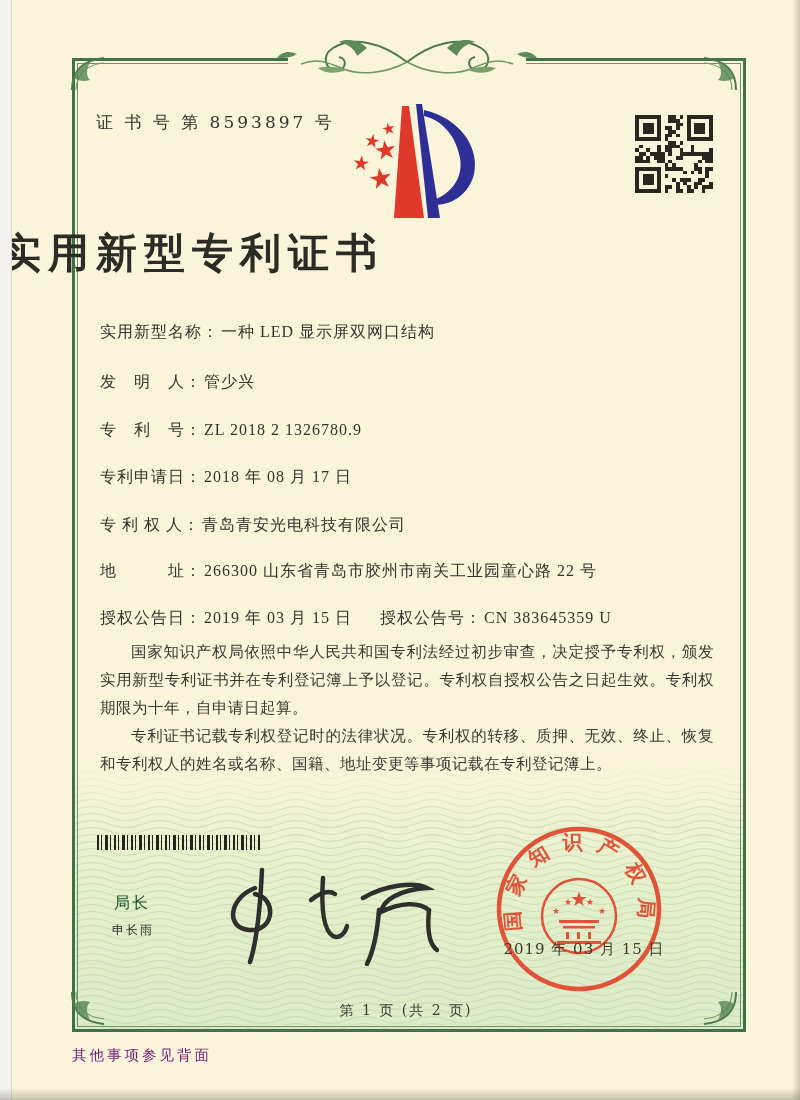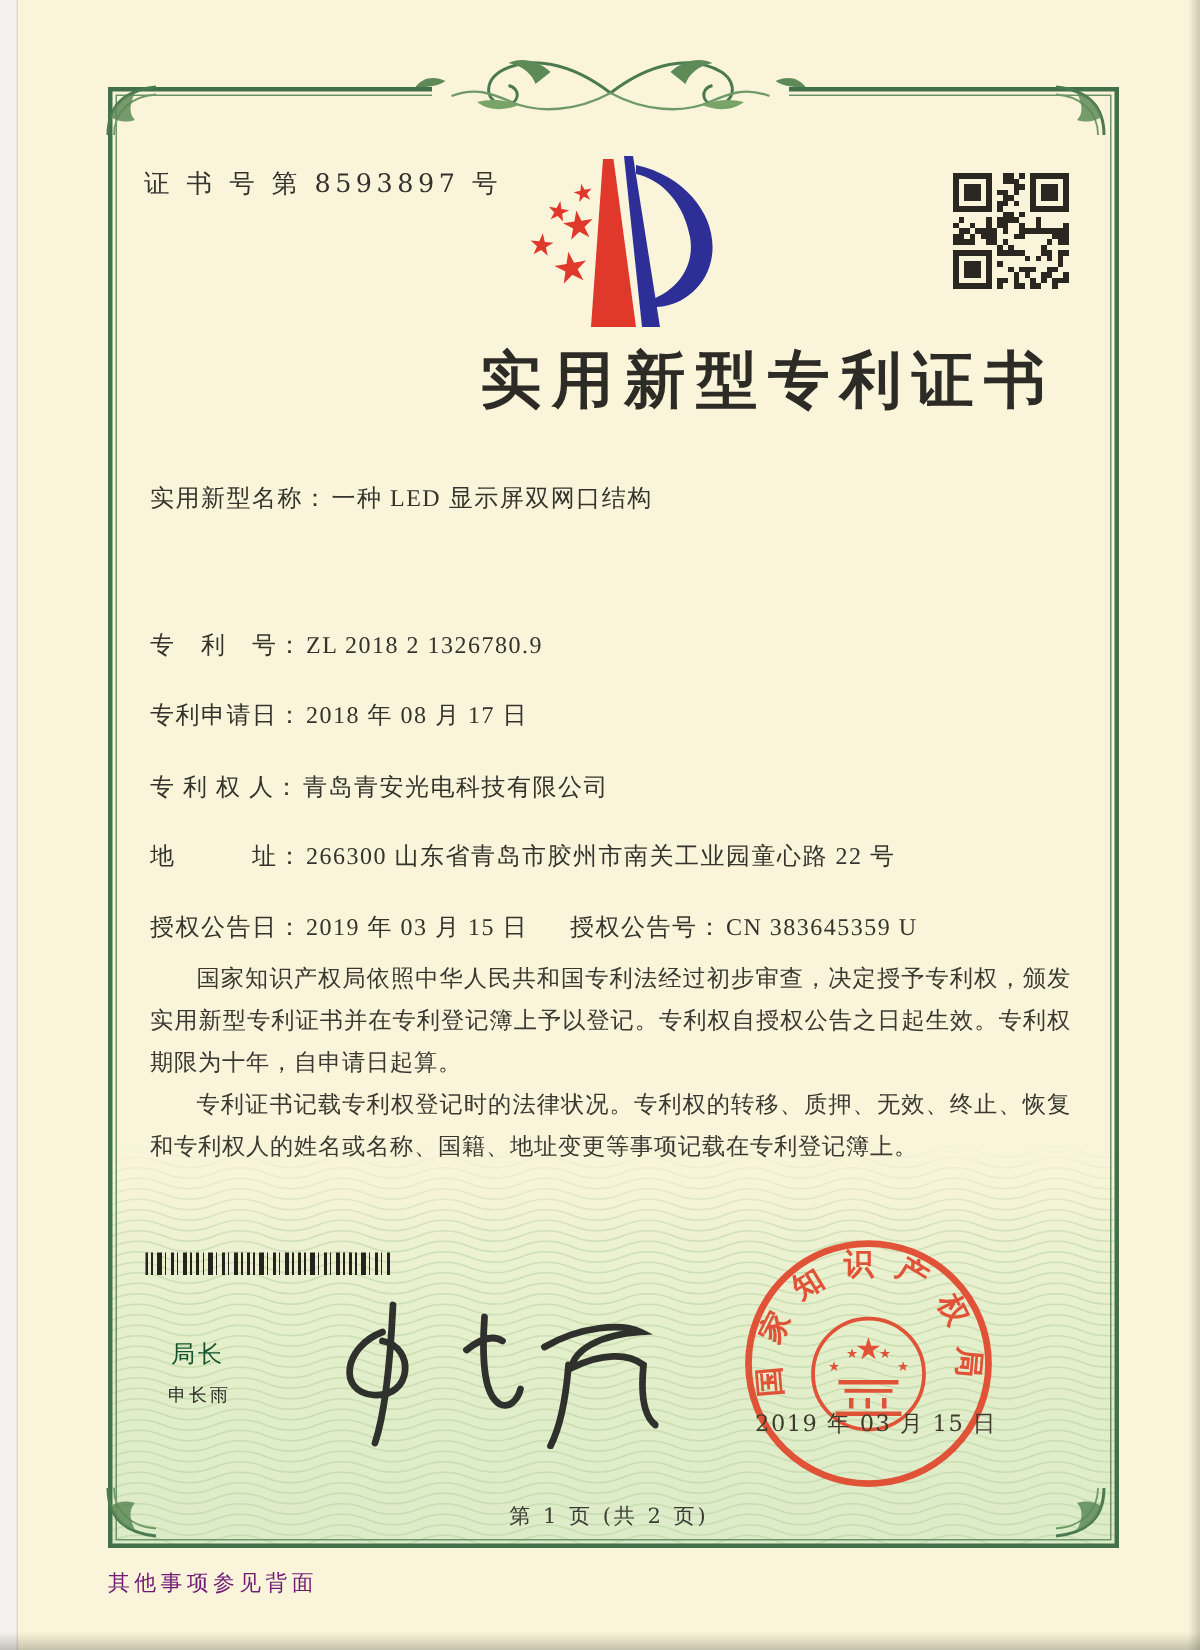--- a/index.html
+++ b/index.html
@@ -30,21 +30,21 @@
   .frame{position:absolute;left:72px;top:58px;width:668px;height:968px;border:3px solid var(--border-green);}
   .frame-inner{position:absolute;inset:2px;border:1px solid var(--inner-green);}
 
   .corner-orn{position:absolute;width:46px;height:46px;}
   .orn-top{position:absolute;left:272px;top:26px;}
 
   .cert-number{position:absolute;left:96px;top:111px;font-size:17px;letter-spacing:3px;color:#33322c;}
   .logo{position:absolute;left:332px;top:100px;}
   .qr{position:absolute;left:628px;top:108px;}
 
-  .title{position:absolute;left:0;top:226px;width:704px;text-align:right;
+  .title{position:absolute;left:0;top:226px;width:704px;text-align:left;
          font-size:41px;font-weight:700;letter-spacing:7px;color:#2c2b25;}
 
   .field{position:absolute;left:100px;width:624px;font-size:16px;letter-spacing:1px;color:#34332c;white-space:nowrap;font-family:Liberation Serif, serif;}
   .field .lbl{margin-right:2px;}
   .grant-right{position:absolute;left:280px;top:0;}
 
   .body-text{position:absolute;left:100px;top:638px;width:614px;font-size:15.5px;
              line-height:28px;text-align:justify;color:#3a3831;letter-spacing:.5px;}
   .body-text p{margin:0;text-indent:2em;}
 
@@ -287,20 +287,23 @@
       <rect x="2" y="16" width="7" height="7" fill="#2a2620"></rect>
       <rect x="3" y="17" width="5" height="5" fill="#faf5da"></rect>
       <rect x="4" y="18" width="3" height="3" fill="#2a2620"></rect>
     </svg>
 
   <div class="title">实用新型专利证书</div>
 
   <div class="field" style="top:322px">
     <span class="lbl">实用新型名称：</span><span>一种 LED 显示屏双网口结构</span>
   </div>
+  <div class="field" style="top:372px">
+    <span class="lbl">发　明　人：</span><span>管少兴</span>
+  </div>
   <div class="field" style="top:420px">
     <span class="lbl">专　利　号：</span><span>ZL 2018 2 1326780.9</span>
   </div>
   <div class="field" style="top:467px">
     <span class="lbl">专利申请日：</span><span>2018 年 08 月 17 日</span>
   </div>
   <div class="field" style="top:515px">
     <span class="lbl">专 利 权 人：</span><span>青岛青安光电科技有限公司</span>
   </div>
   <div class="field" style="top:561px">

